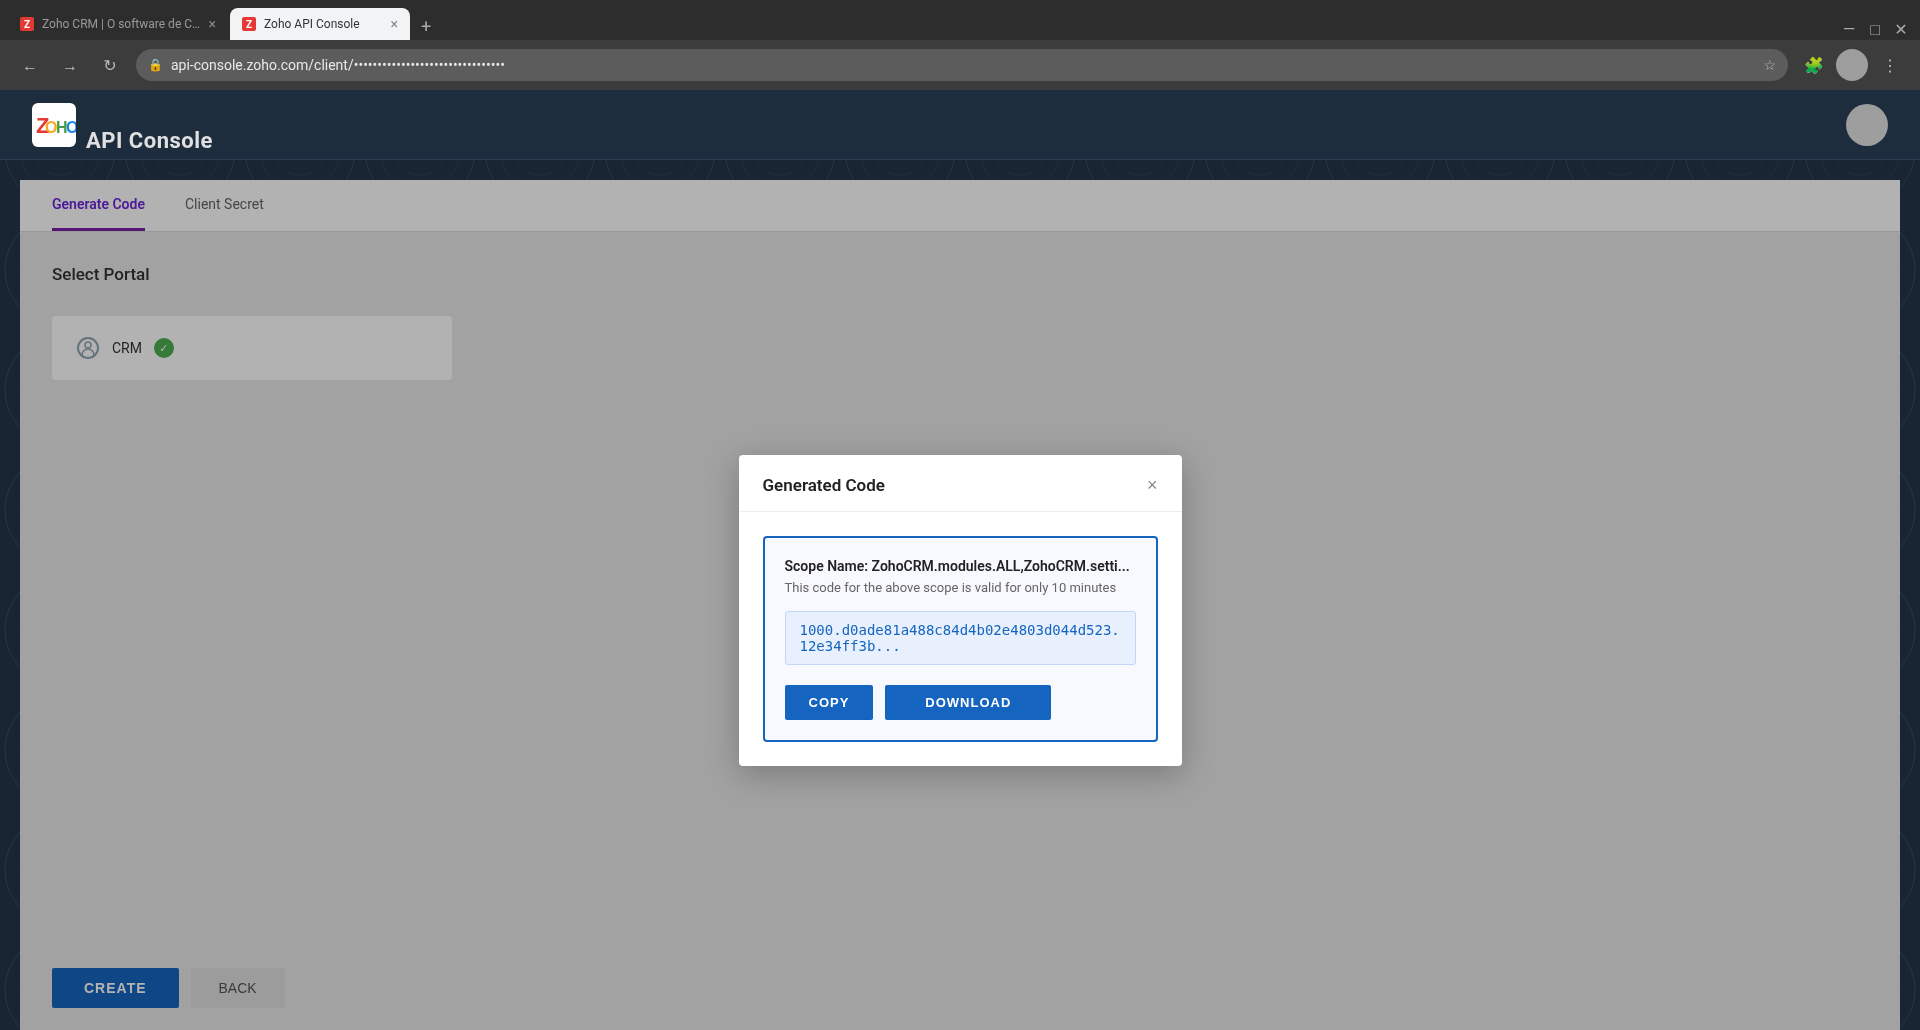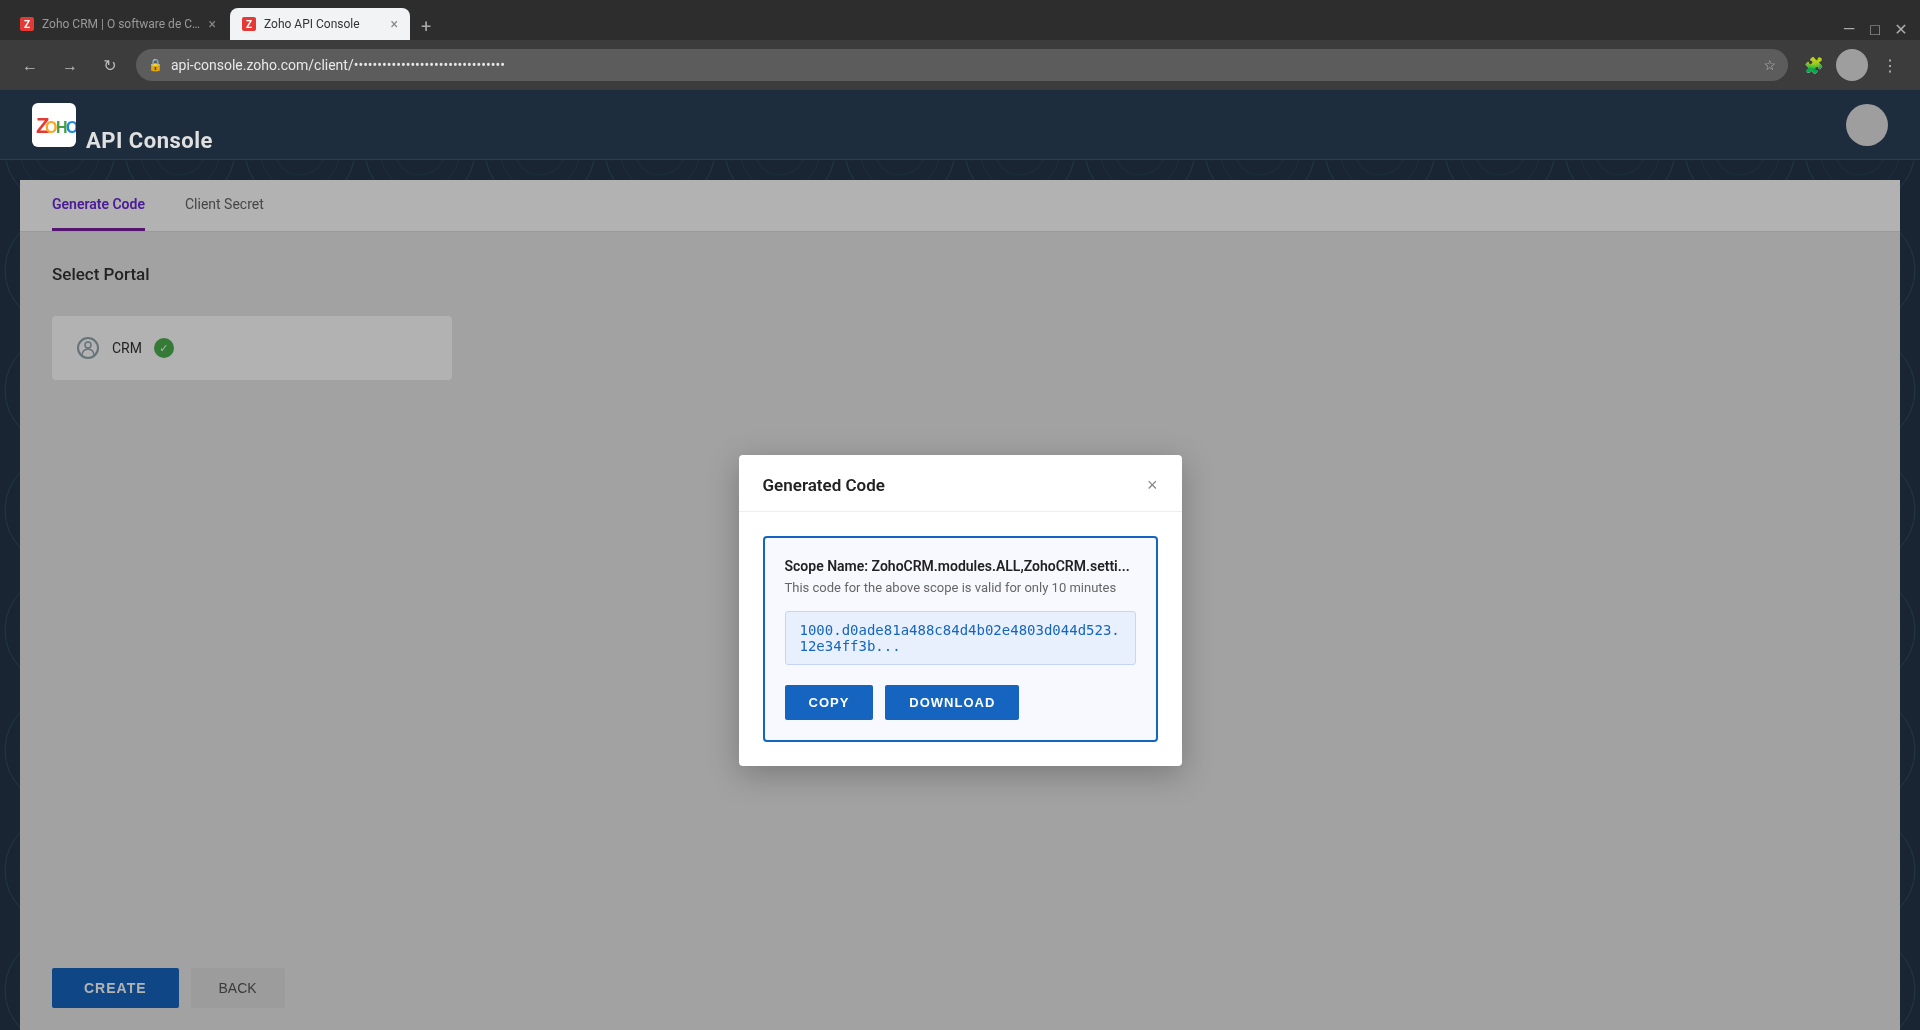--- a/index.html
+++ b/index.html
@@ -72,21 +72,21 @@
     .modal-title { font-size: 17px; color: #222; font-weight: 600; }
     .modal-close { font-size: 18px; color: #888; cursor: pointer; background: none; border: none; line-height: 1; }
 
     .modal-body { padding: 24px; }
     .generated-code-box { border: 2px solid #1565c0; border-radius: 4px; padding: 20px; background: #f8f9ff; }
     .scope-name { font-size: 14px; font-weight: 600; color: #222; margin-bottom: 6px; }
     .scope-desc { font-size: 13px; color: #666; margin-bottom: 16px; }
     .code-field { background: #e8f0fe; border: 1px solid #c5d5f8; border-radius: 3px; padding: 10px 14px; font-size: 14px; color: #1565c0; font-family: monospace; margin-bottom: 20px; word-break: break-all; }
     .modal-actions { display: flex; gap: 12px; }
     .btn-copy { background: #1565c0; color: white; border: none; padding: 10px 24px; font-size: 13px; font-weight: 700; letter-spacing: 1px; cursor: pointer; border-radius: 2px; }
-    .btn-download { background: #1565c0; color: white; border: none; padding: 10px 24px; font-size: 13px; font-weight: 700; letter-spacing: 1px; cursor: pointer; border-radius: 2px; }
+    .btn-download { background: #1565c0; color: white; border: none; padding: 10px 40px; font-size: 13px; font-weight: 700; letter-spacing: 1px; cursor: pointer; border-radius: 2px; }
   </style>
 </head>
 <body>
 
 <div class="browser-chrome">
   <div class="tab-bar">
     <div class="tab inactive">
       <div class="tab-favicon zoho">
         <span style="color:white;font-weight:700;font-size:10px;">Z</span>
       </div>

